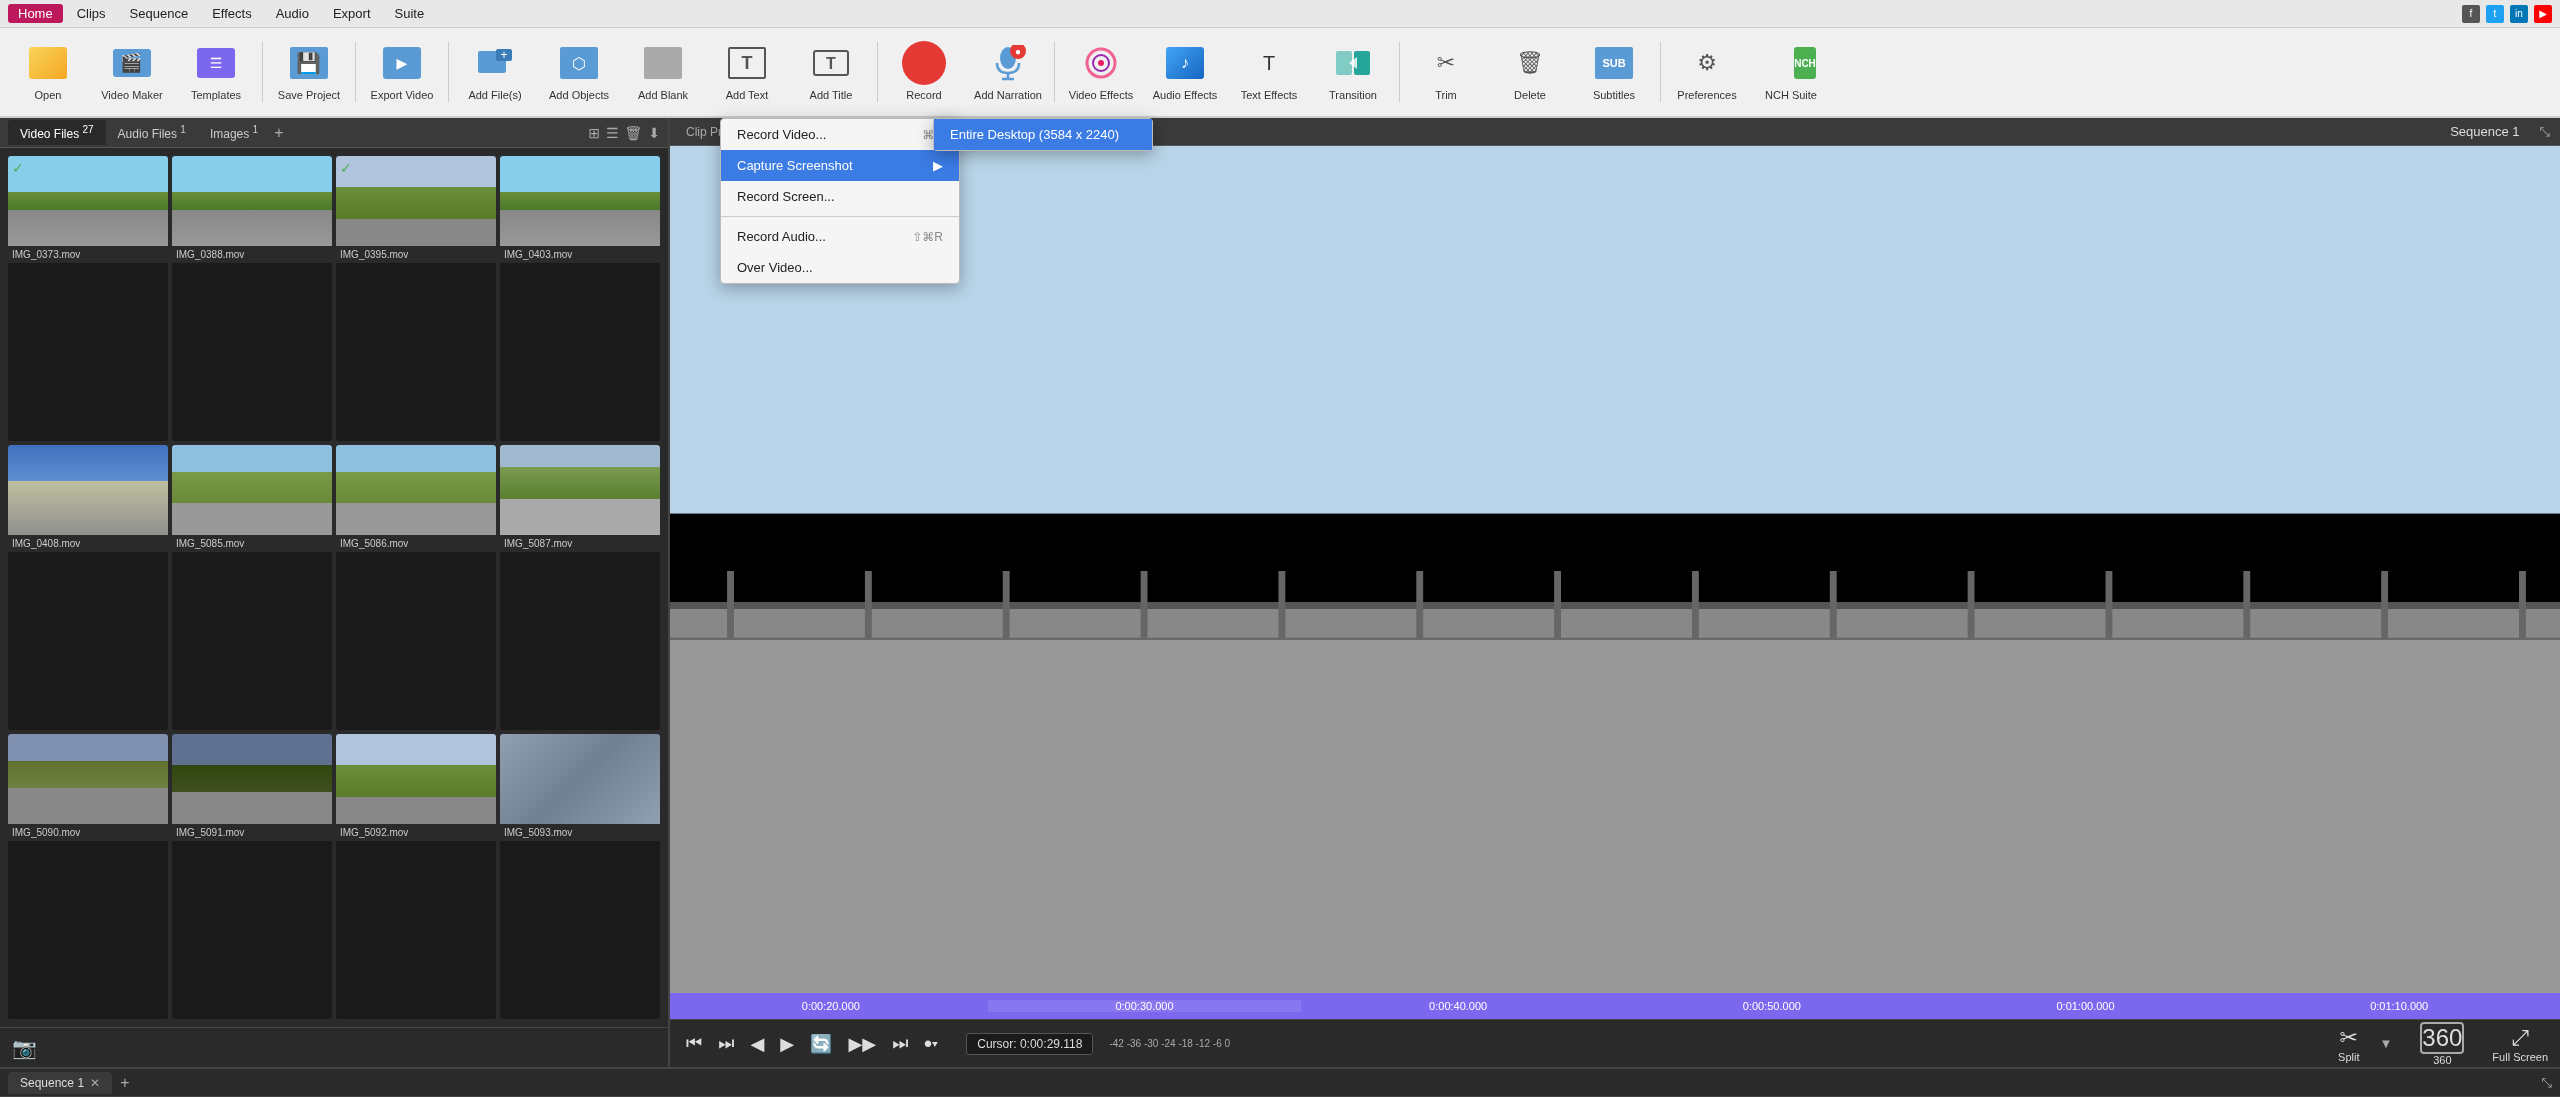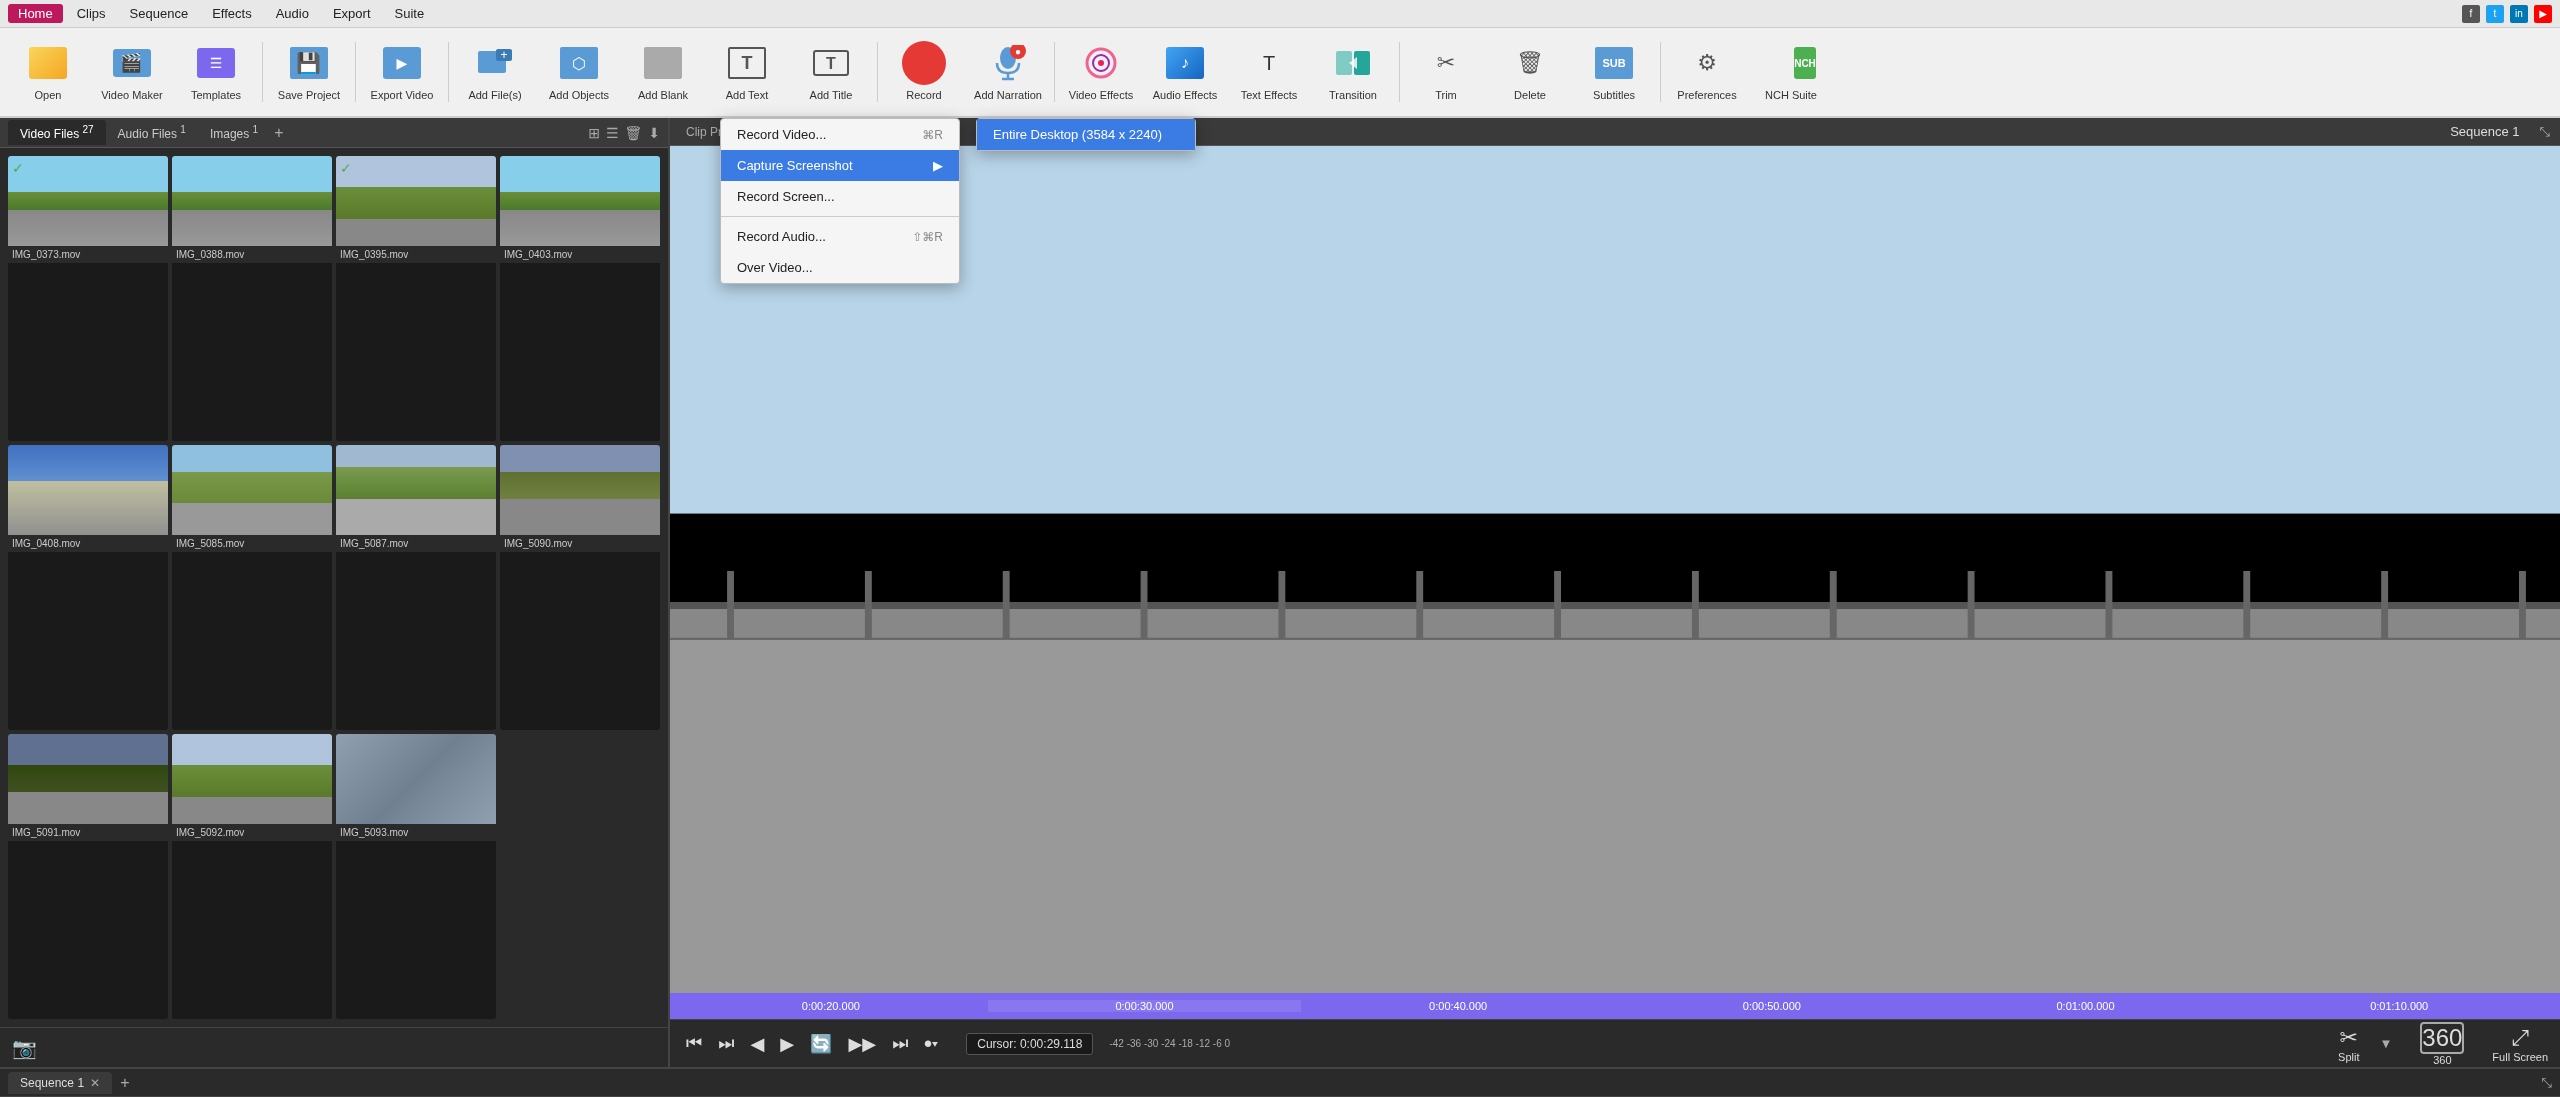--- a/index.html
+++ b/index.html
@@ -104,21 +104,21 @@
     
     #dropdown-menu { position: absolute; top: 118px; left: 720px; background: #f5f5f5; border: 1px solid #bbb; border-radius: 4px; box-shadow: 0 4px 16px rgba(0,0,0,0.3); width: 240px; z-index: 1000; }
     .dropdown-item { padding: 8px 16px; font-size: 13px; color: #222; cursor: pointer; display: flex; align-items: center; justify-content: space-between; }
     .dropdown-item.highlighted { background: #3b7be4; color: white; }
     .dropdown-item .shortcut { color: #888; font-size: 12px; }
     .dropdown-item .arrow { color: #888; }
     .dropdown-item.highlighted .arrow { color: white; }
     .dropdown-sep { height: 1px; background: #ccc; margin: 4px 0; }
 
     
-    #submenu { position: absolute; top: 118px; left: 976px; background: #f5f5f5; border: 1px solid #bbb; border-radius: 4px; box-shadow: 0 4px 16px rgba(0,0,0,0.3); width: 220px; z-index: 1001; }
+    #submenu { position: absolute; top: 118px; left: 933px; background: #f5f5f5; border: 1px solid #bbb; border-radius: 4px; box-shadow: 0 4px 16px rgba(0,0,0,0.3); width: 220px; z-index: 1001; }
     .submenu-item { padding: 8px 16px; font-size: 13px; color: #222; cursor: pointer; }
     .submenu-item.highlighted { background: #3b7be4; color: white; }
   </style>
 </head>
 <body>
 
 <div id="menu-bar">
   <div class="menu-item active">Home</div>
   <div class="menu-item">Clips</div>
   <div class="menu-item">Sequence</div>
@@ -331,20 +331,24 @@
         <div class="thumb-label">IMG_0403.mov</div>
       </div>
 
       <div class="media-thumb">
         <div class="thumb-img thumb-sky"></div>
         <div class="thumb-label">IMG_0408.mov</div>
       </div>
       <div class="media-thumb">
         <div class="thumb-img thumb-cow"></div>
         <div class="thumb-label">IMG_5085.mov</div>
+      </div>
+      <div class="media-thumb">
+        <div class="thumb-img thumb-cow"></div>
+        <div class="thumb-label">IMG_5086.mov</div>
       </div>
       <div class="media-thumb">
         <div class="thumb-img thumb-sheep"></div>
         <div class="thumb-label">IMG_5087.mov</div>
       </div>
 
       <div class="media-thumb">
         <div class="thumb-img thumb-hill"></div>
         <div class="thumb-label">IMG_5090.mov</div>
       </div>

